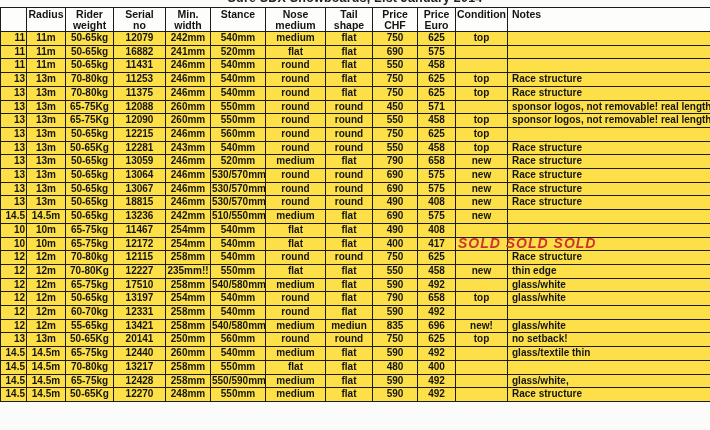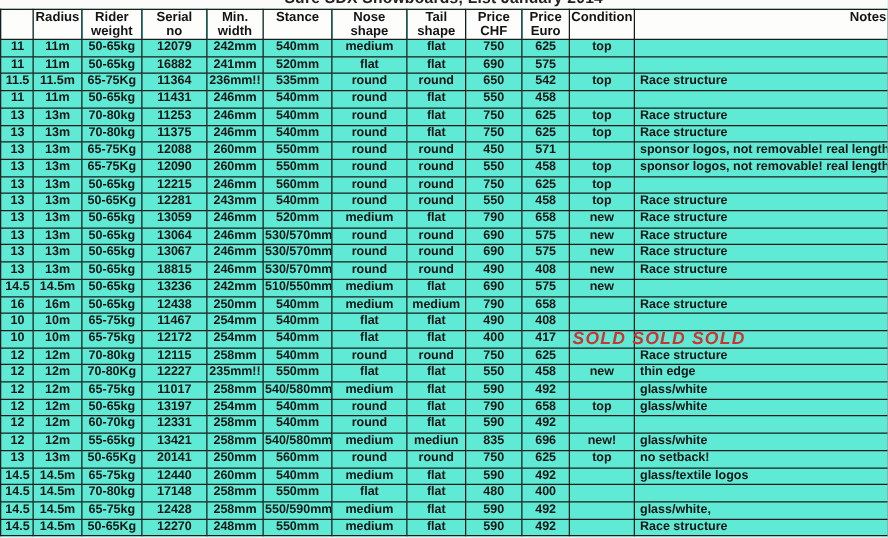--- a/index.html
+++ b/index.html
@@ -11,41 +11,41 @@
   .title-strip{
     height:7px;overflow:hidden;text-align:center;
   }
   .title-strip .title{
     display:block;margin-top:-9px;
     font-size:12.5px;font-weight:bold;letter-spacing:.2px;color:#222;
     white-space:nowrap;
   }
   table{
     border-collapse:collapse;table-layout:fixed;width:710px;
-    background:#5eead4;
+    background:#fde047;
   }
   th,td{
     border:1px solid #1c1c1c;
     padding:0 1px;
     overflow:hidden;white-space:nowrap;
     font-weight:bold;
   }
   thead th{
     font-size:10.5px;line-height:11px;
     vertical-align:top;text-align:center;
     white-space:pre-line;
     height:22px;padding-top:1px;
     background:#fdfdfc;
   }
-  thead th.notes-h{text-align:right;padding-left:4px;}
+  thead th.notes-h{text-align:left;padding-left:4px;}
   tbody td{
     font-size:10px;line-height:12.7px;height:12.7px;
     text-align:center;vertical-align:middle;
   }
-  tbody td.align-left{text-align:center;padding-left:2px;}
+  tbody td.align-left{text-align:right;padding-left:2px;}
   tbody td.notes{text-align:left;padding-left:4px;font-size:10px;}
   td.cond-cell{position:relative;overflow:visible;margin-left:28px;}
   .sold{
     position:absolute;left:2px;top:-1px;z-index:5;
     font-style:italic;font-weight:bold;
     font-size:14px;letter-spacing:1px;white-space:nowrap;
   }
 </style>
 </head>
 <body>
@@ -74,21 +74,21 @@
         <th></th>
         <th>Radius</th>
         <th>Rider
 weight</th>
         <th>Serial
 no</th>
         <th>Min.
 width</th>
         <th>Stance</th>
         <th>Nose
-shape</th>
+medium</th>
         <th>Tail
 shape</th>
         <th>Price
 CHF</th>
         <th>Price
 Euro</th>
         <th>Condition</th>
         <th class="notes-h">Notes</th>
       </tr>
   </thead>
@@ -115,34 +115,20 @@
         <td>241mm</td>
         <td>520mm</td>
         <td>flat</td>
         <td>flat</td>
         <td>690</td>
         <td>575</td>
         <td></td>
         <td class="notes"></td>
       </tr>
       <tr>
-        <td class="align-left">11.5</td>
-        <td>11.5m</td>
-        <td>65-75Kg</td>
-        <td>11364</td>
-        <td>236mm!!</td>
-        <td>535mm</td>
-        <td>round</td>
-        <td>round</td>
-        <td>650</td>
-        <td>542</td>
-        <td>top</td>
-        <td class="notes">Race structure</td>
-      </tr>
-      <tr>
         <td class="align-left">11</td>
         <td>11m</td>
         <td>50-65kg</td>
         <td>11431</td>
         <td>246mm</td>
         <td>540mm</td>
         <td>round</td>
         <td>flat</td>
         <td>550</td>
         <td>458</td>
@@ -295,34 +281,20 @@
         <td>50-65kg</td>
         <td>13236</td>
         <td>242mm</td>
         <td>510/550mm</td>
         <td>medium</td>
         <td>flat</td>
         <td>690</td>
         <td>575</td>
         <td>new</td>
         <td class="notes"></td>
-      </tr>
-      <tr>
-        <td class="align-left">16</td>
-        <td>16m</td>
-        <td>50-65kg</td>
-        <td>12438</td>
-        <td>250mm</td>
-        <td>540mm</td>
-        <td>medium</td>
-        <td>medium</td>
-        <td>790</td>
-        <td>658</td>
-        <td></td>
-        <td class="notes">Race structure</td>
       </tr>
       <tr>
         <td class="align-left">10</td>
         <td>10m</td>
         <td>65-75kg</td>
         <td>11467</td>
         <td>254mm</td>
         <td>540mm</td>
         <td>flat</td>
         <td>flat</td>
@@ -372,21 +344,21 @@
         <td>flat</td>
         <td>550</td>
         <td>458</td>
         <td>new</td>
         <td class="notes">thin edge</td>
       </tr>
       <tr>
         <td class="align-left">12</td>
         <td>12m</td>
         <td>65-75kg</td>
-        <td>11017</td>
+        <td>17510</td>
         <td>258mm</td>
         <td>540/580mm</td>
         <td>medium</td>
         <td>flat</td>
         <td>590</td>
         <td>492</td>
         <td></td>
         <td class="notes">glass/white</td>
       </tr>
       <tr>
@@ -450,27 +422,27 @@
         <td>14.5m</td>
         <td>65-75kg</td>
         <td>12440</td>
         <td>260mm</td>
         <td>540mm</td>
         <td>medium</td>
         <td>flat</td>
         <td>590</td>
         <td>492</td>
         <td></td>
-        <td class="notes">glass/textile logos</td>
+        <td class="notes">glass/textile thin</td>
       </tr>
       <tr>
         <td class="align-left">14.5</td>
         <td>14.5m</td>
         <td>70-80kg</td>
-        <td>17148</td>
+        <td>13217</td>
         <td>258mm</td>
         <td>550mm</td>
         <td>flat</td>
         <td>flat</td>
         <td>480</td>
         <td>400</td>
         <td></td>
         <td class="notes"></td>
       </tr>
       <tr>

